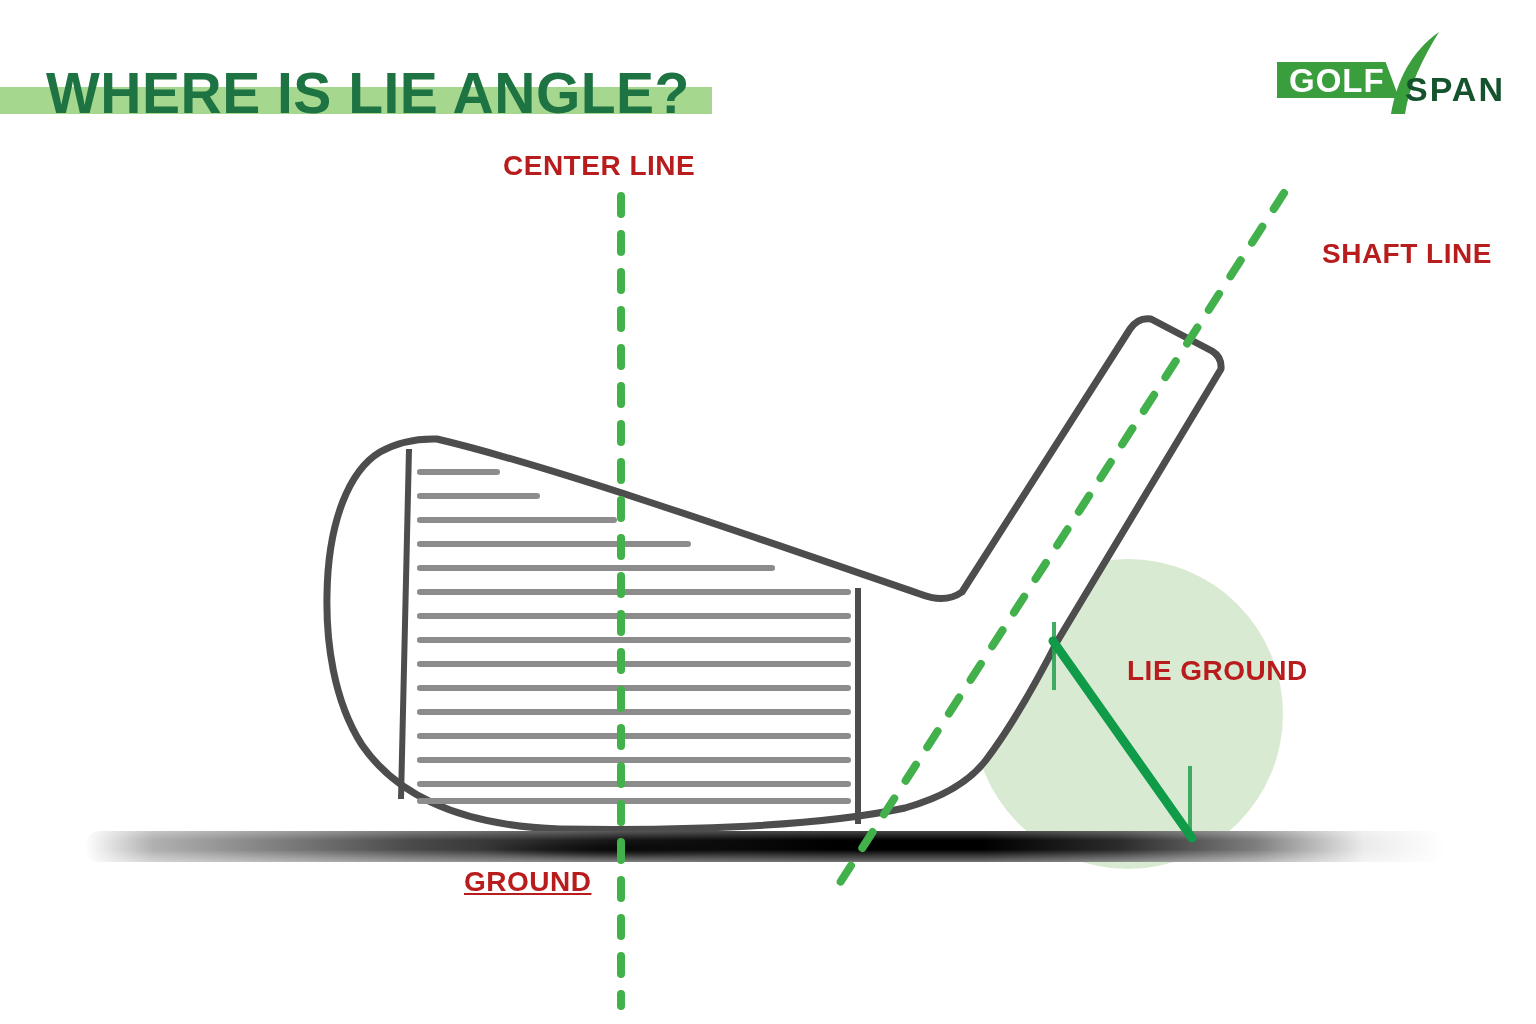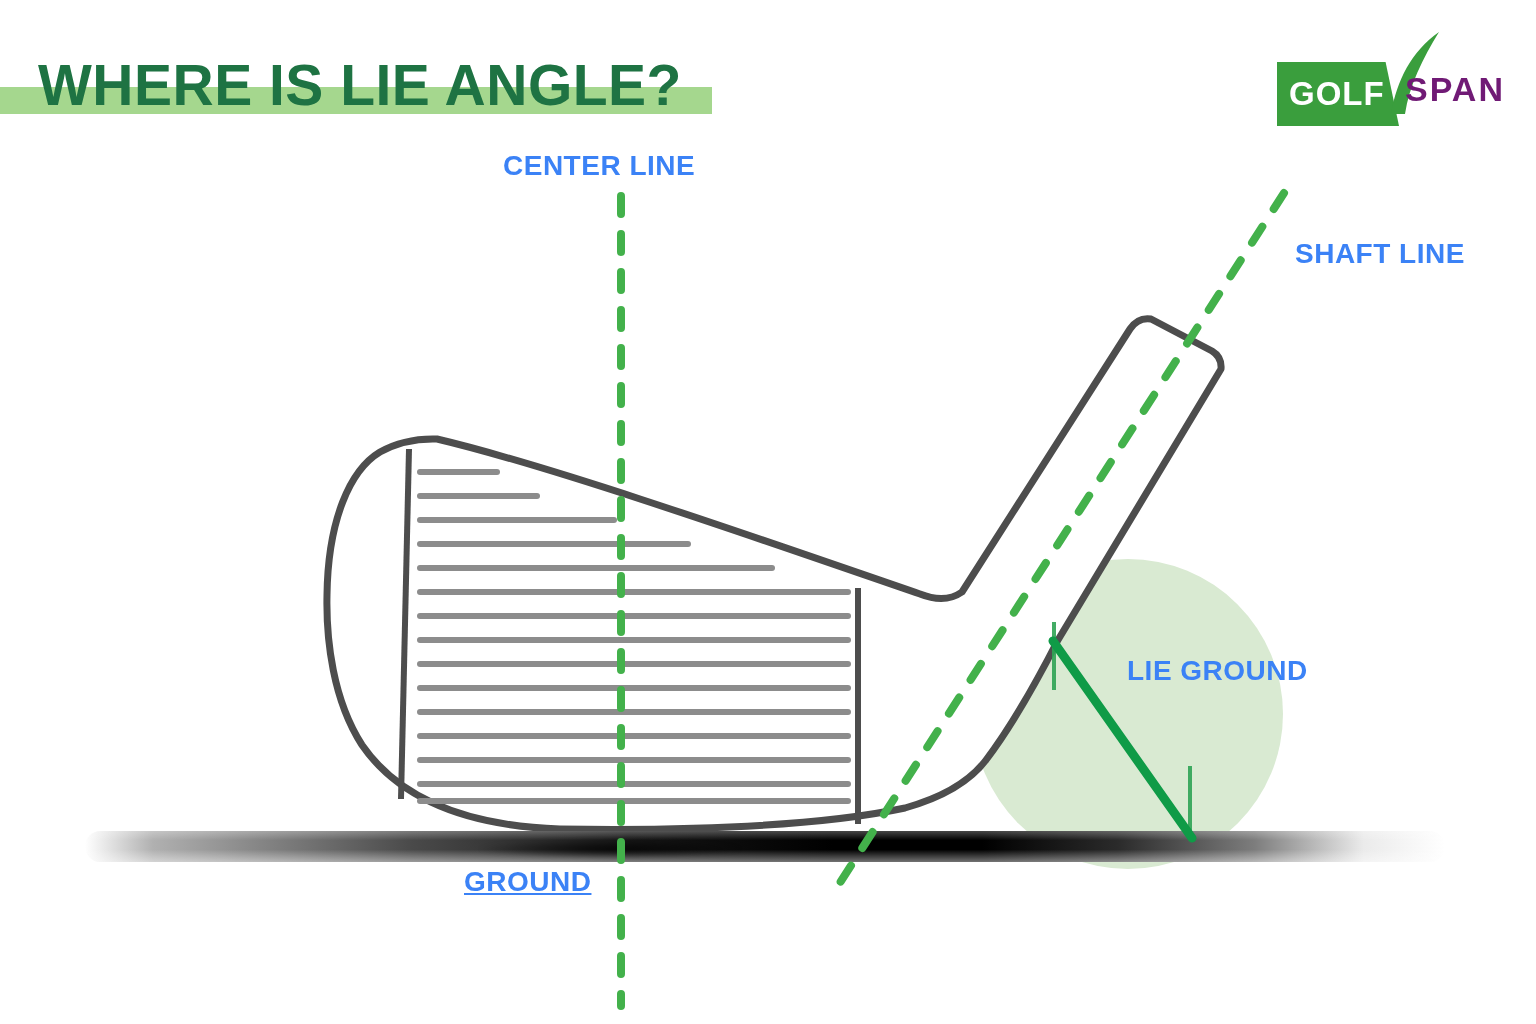--- a/index.html
+++ b/index.html
@@ -12,36 +12,36 @@
     position:absolute;left:0;top:87px;width:712px;height:27px;
     background:#a5d78e;z-index:1;
   }
   .page-title{
     position:absolute;left:34px;top:48px;z-index:2;
     font-size:57px;font-weight:800;letter-spacing:.5px;color:#1e7343;white-space:nowrap;
   }
   
   .logo{position:absolute;left:1277px;top:28px;width:240px;height:92px;z-index:2;}
   .logo-box{
-    position:absolute;left:0;top:34px;width:122px;height:64px;background:#3a9e3d;
+    position:absolute;left:0;top:34px;width:122px;height:36px;background:#3a9e3d;
     clip-path:polygon(0 0,89% 0,100% 100%,0 100%);
-    display:flex;align-items:center;justify-content:flex-start;padding-left:12px;box-sizing:border-box;
+    display:flex;justify-content:flex-start;padding-left:12px;box-sizing:border-box;
   }
   .logo-golf{color:#ffffff;font-size:33px;font-weight:800;letter-spacing:1px;}
   .logo-span{
-    position:absolute;left:128px;top:42px;color:#701a75;font-size:34px;font-weight:800;letter-spacing:2px;
+    position:absolute;left:128px;top:42px;color:#14532d;font-size:34px;font-weight:800;letter-spacing:2px;
   }
   .logo-swoosh{position:absolute;left:100px;top:0;width:80px;height:90px;}
   
   .diag-label{
-    position:absolute;z-index:6;color:#3b82f6;font-size:28px;font-weight:800;
+    position:absolute;z-index:6;color:#b91c1c;font-size:28px;font-weight:800;
     letter-spacing:.5px;white-space:nowrap;
   }
   .lbl-center{left:503px;top:150px;}
-  .lbl-shaft{left:1295px;top:238px;}
+  .lbl-shaft{left:1322px;top:238px;}
   .lbl-lie{left:1127px;top:655px;}
   .lbl-ground{left:464px;top:866px;text-decoration:underline;}
   
   .club-svg{position:absolute;left:0;top:0;z-index:2;}
   .ground-bar{
     position:absolute;left:85px;top:831px;width:1360px;height:31px;border-radius:16px;z-index:3;
     background:linear-gradient(90deg,
       rgba(140,140,140,0) 0%,
       rgba(150,150,150,0.75) 5%,
       #8a8a8a 12%,
@@ -64,21 +64,21 @@
     filter:blur(2px);
   }
   .anno-svg{position:absolute;left:0;top:0;z-index:5;}
 </style>
 </head>
 <body>
 
 <div class="canvas">
 
   <div class="title-bar"></div>
-  <h1 class="page-title" style="margin:4px">WHERE IS LIE ANGLE?</h1>
+  <h1 class="page-title" style="margin:12px">WHERE IS LIE ANGLE?</h1>
 
   <div class="logo">
     <div class="logo-box">
       <span class="logo-golf">GOLF</span>
     </div>
     <svg class="logo-swoosh" viewBox="0 0 80 90" aria-hidden="true">
       <path d="M 14,86 C 20,52 34,24 62,4 C 46,30 32,58 28,86 Z" fill="#3a9e3d"></path>
     </svg>
     <span class="logo-span">SPAN</span>
   </div>

